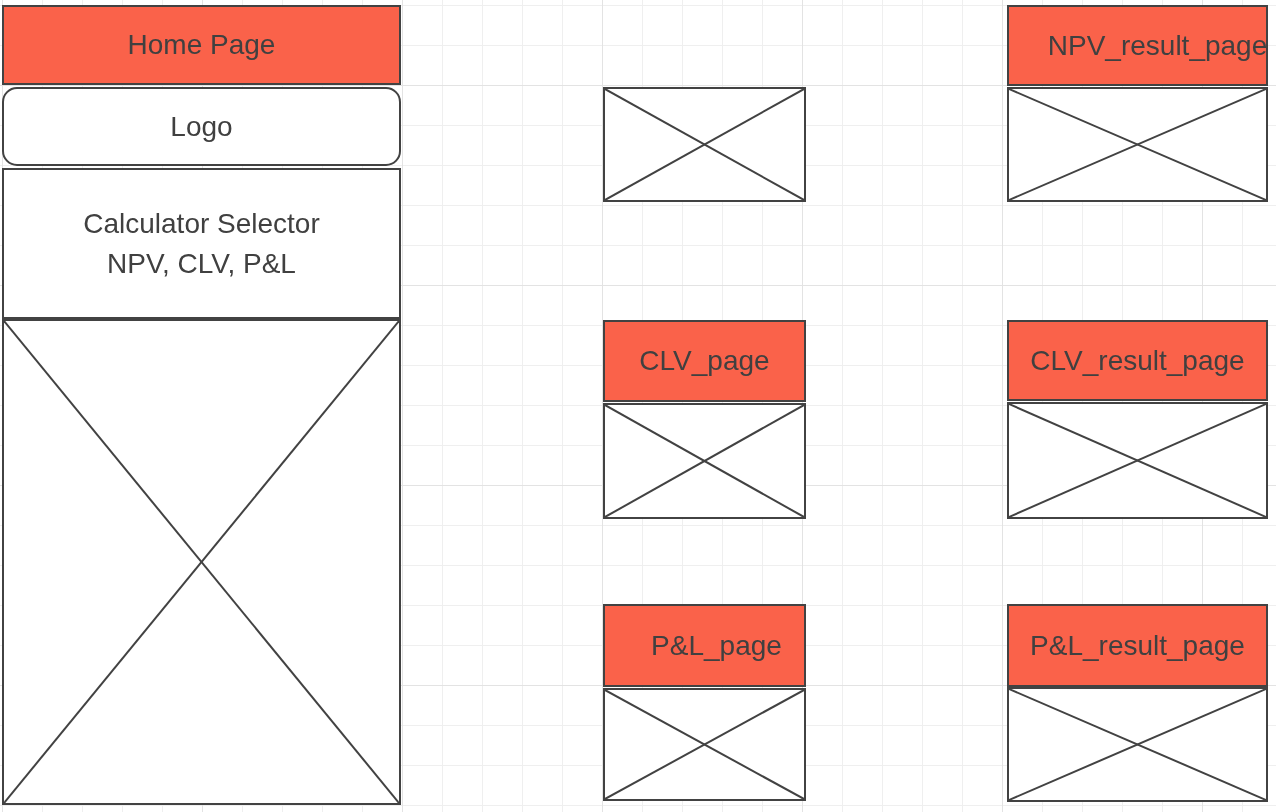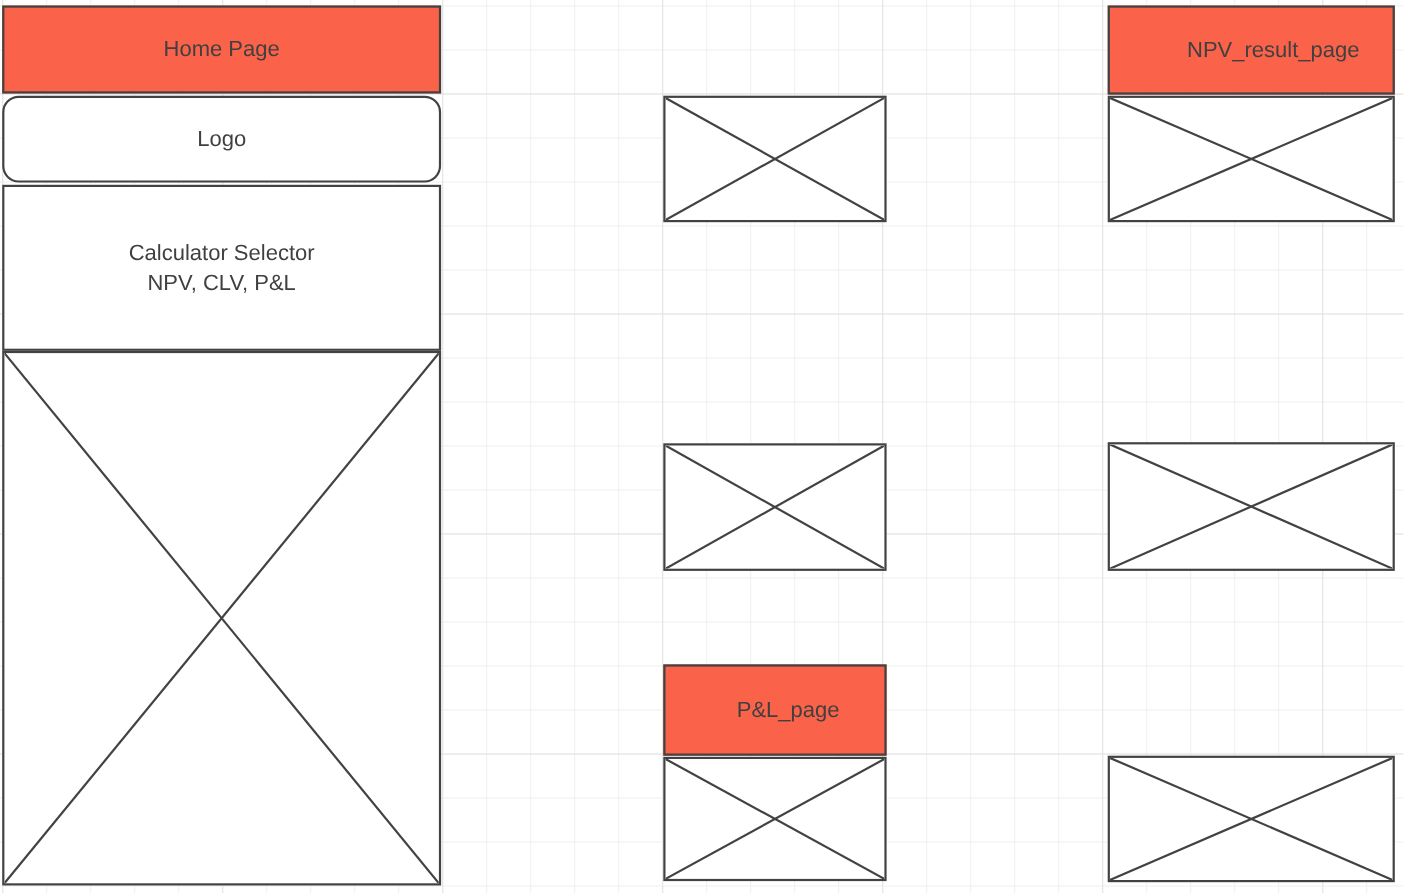--- a/index.html
+++ b/index.html
@@ -29,21 +29,21 @@
     background-position:2px 0,0 85px,2px 0,5px 5px;
   }
   .shape{
     position:absolute;
     border:2px solid var(--stroke,#424242);
     background:#ffffff;
     display:flex;
     align-items:center;
     justify-content:center;
     text-align:center;
-    font-size:20px;
+    font-size:28px;
     line-height:1.4;
     color:var(--text,#404040);
   }
   .accent{background:var(--accent-fill,#FA624A);}
   .rounded{border-radius:15px;}
   .imgbox{padding:0;overflow:hidden;}
   .cross{position:absolute;inset:0;width:100%;height:100%;display:block;}
   .cross line{stroke:var(--stroke,#424242);stroke-width:2;}
 
   
@@ -92,20 +92,23 @@
     </svg>
   </div>
 
   <div class="shape imgbox npv-image">
     <svg class="cross" viewBox="0 0 100 100" preserveAspectRatio="none">
       <line x1="0" y1="0" x2="100" y2="100" vector-effect="non-scaling-stroke"></line>
       <line x1="100" y1="0" x2="0" y2="100" vector-effect="non-scaling-stroke"></line>
     </svg>
   </div>
 
+  <div class="shape accent clv-header">
+    <span>CLV_page</span>
+  </div>
   <div class="shape imgbox clv-image">
     <svg class="cross" viewBox="0 0 100 100" preserveAspectRatio="none">
       <line x1="0" y1="0" x2="100" y2="100" vector-effect="non-scaling-stroke"></line>
       <line x1="100" y1="0" x2="0" y2="100" vector-effect="non-scaling-stroke"></line>
     </svg>
   </div>
 
   <div class="shape accent pnl-header">
     <span>P&amp;L_page</span>
   </div>
@@ -119,27 +122,33 @@
   <div class="shape accent npv-r-header">
     <span>NPV_result_page</span>
   </div>
   <div class="shape imgbox npv-r-image">
     <svg class="cross" viewBox="0 0 100 100" preserveAspectRatio="none">
       <line x1="0" y1="0" x2="100" y2="100" vector-effect="non-scaling-stroke"></line>
       <line x1="100" y1="0" x2="0" y2="100" vector-effect="non-scaling-stroke"></line>
     </svg>
   </div>
 
+  <div class="shape accent clv-r-header">
+    <span>CLV_result_page</span>
+  </div>
   <div class="shape imgbox clv-r-image">
     <svg class="cross" viewBox="0 0 100 100" preserveAspectRatio="none">
       <line x1="0" y1="0" x2="100" y2="100" vector-effect="non-scaling-stroke"></line>
       <line x1="100" y1="0" x2="0" y2="100" vector-effect="non-scaling-stroke"></line>
     </svg>
   </div>
 
+  <div class="shape accent pnl-r-header">
+    <span>P&amp;L_result_page</span>
+  </div>
   <div class="shape imgbox pnl-r-image">
     <svg class="cross" viewBox="0 0 100 100" preserveAspectRatio="none">
       <line x1="0" y1="0" x2="100" y2="100" vector-effect="non-scaling-stroke"></line>
       <line x1="100" y1="0" x2="0" y2="100" vector-effect="non-scaling-stroke"></line>
     </svg>
   </div>
 
 </div>
 
 </body></html>

